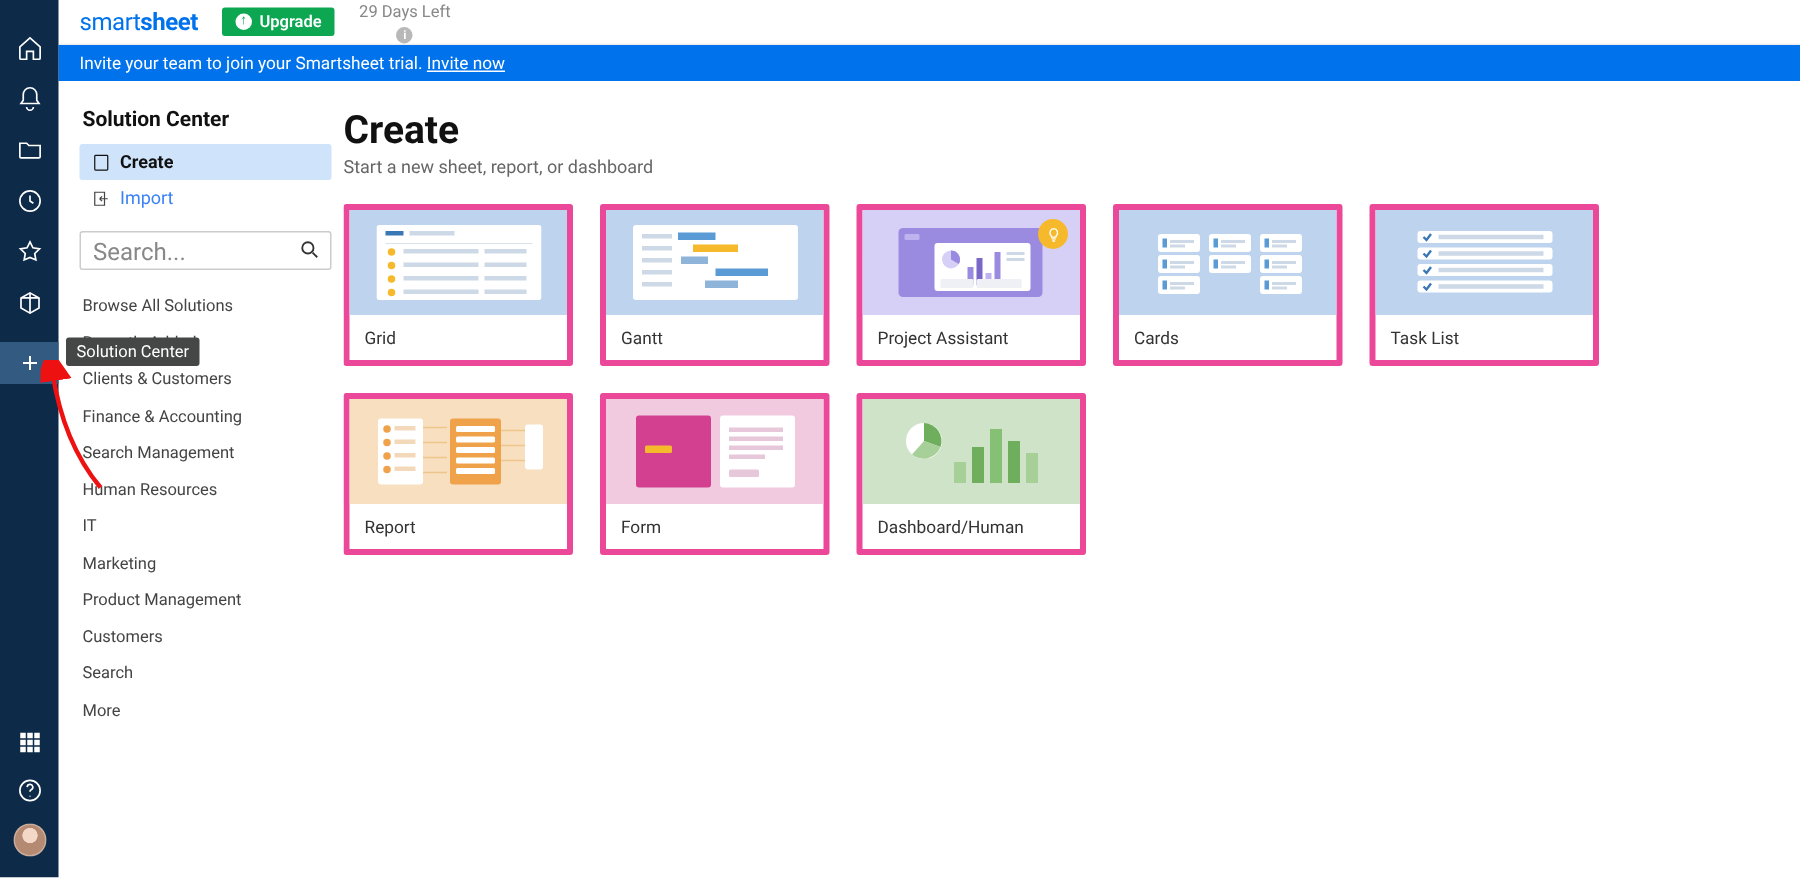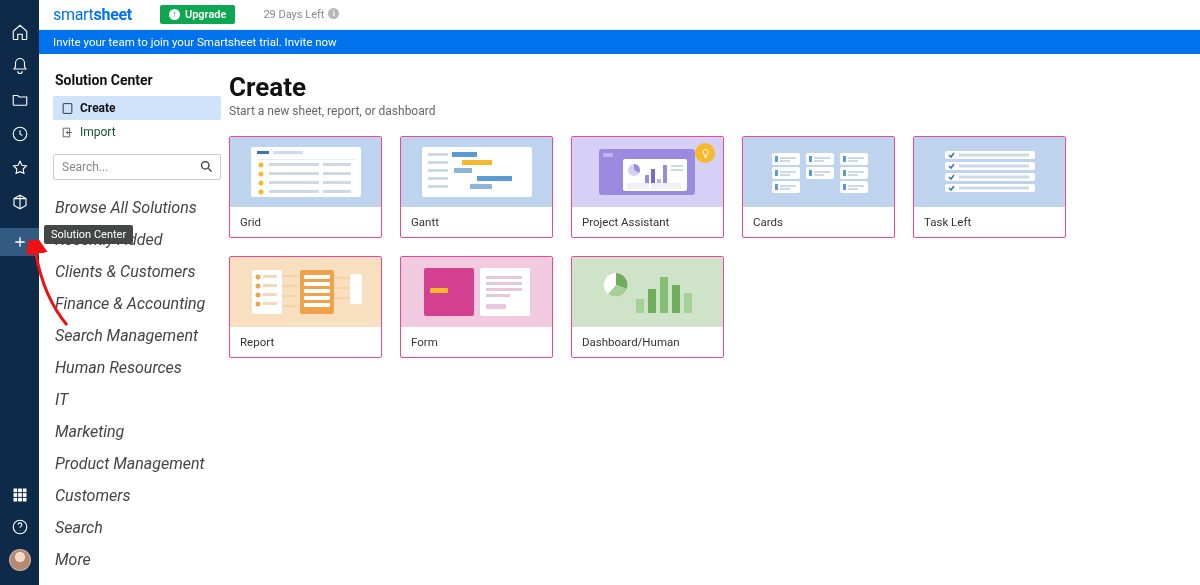--- a/index.html
+++ b/index.html
@@ -20,56 +20,56 @@
   
   .tooltip { position:absolute; left:44px; top:225px; background:#444746; color:#fff; font-size:11px; padding:3px 7px; border-radius:2px; white-space:nowrap; z-index:10; }
 
   
   .arrow { position:absolute; left:27px; top:240px; z-index:9; pointer-events:none;}
 
   
   .main { flex:1; display:flex; flex-direction:column; min-width:0; }
 
   
-  .topbar { height:30px; display:flex; align-items:center; padding:0 14px; gap:28px; border-bottom:1px solid #eee; }
+  .topbar { height:30px; display:flex; align-items:center; padding:0 14px; gap:16px; border-bottom:1px solid #eee; }
   .logo { font-size:16px; font-weight:400; color:#0073ec; letter-spacing:-0.3px; }
   .logo b { font-weight:700; }
   .upgrade-btn { background:#0ca750; color:#fff; font-size:11px; font-weight:600; padding:3px 9px; border-radius:2px; display:flex; align-items:center; gap:5px; cursor:pointer; }
   .upgrade-btn .circ { width:11px; height:11px; border-radius:50%; background:#fff; color:#0ca750; font-size:9px; line-height:11px; text-align:center; font-weight:900;}
-  .days-left { color:#888; font-size:11px; display:flex; gap:4px;}
+  .days-left { color:#888; font-size:11px; display:flex; align-items:center; gap:4px;flex-direction:column;}
   .days-left .info { width:11px; height:11px; border-radius:50%; background:#b8b8b8; color:#fff; font-size:8px; line-height:11px; text-align:center; font-weight:700;}
 
   
   .banner { background:#0073ec; color:#fff; font-size:11.5px; padding:5px 14px; }
-  .banner a { color:#fff; cursor:pointer; }
+  .banner a { color:#fff; text-decoration:underline; cursor:pointer; }
 
   
   .content { flex:1; display:flex; min-height:0; }
 
   
   .sidebar { width:190px; padding:18px 8px 18px 14px; }
   .sidebar h2 { font-size:14px; font-weight:700; color:#111; margin-bottom:8px; padding-left:2px;}
-  .side-item { display:flex; align-items:center; gap:6px; font-size:12px; color:#14532d; padding:5px 8px; border-radius:2px; cursor:pointer;}
+  .side-item { display:flex; align-items:center; gap:6px; font-size:12px; color:#3b82f6; padding:5px 8px; border-radius:2px; cursor:pointer;}
   .side-item.active { background:#cfe4fb; color:#111; font-weight:700;}
   .side-item svg { width:13px; height:13px; stroke:#444; fill:none; stroke-width:1.5;}
   .side-item.active svg { stroke:#111; }
   .search-wrap { margin:10px 0 12px; position:relative; }
-  .search-wrap input { width:100%; height:26px; border:1px solid #ccc; border-radius:2px; padding:0 26px 0 8px; font-size:12px; }
+  .search-wrap input { width:100%; height:26px; border:1px solid #ccc; border-radius:2px; padding:0 26px 0 8px; font-size:16px; }
   .search-wrap input::placeholder { color:#888; }
   .search-wrap .sicon { position:absolute; right:7px; top:5px; width:15px; height:15px;}
   .search-wrap .sicon svg { width:15px; height:15px; stroke:#333; fill:none; stroke-width:2;}
-  .cat { font-size:16px; color:#444; padding:4px 2px; cursor:pointer; line-height:1.5;font-style:italic;}
+  .cat { font-size:11px; color:#444; padding:4px 2px; cursor:pointer; line-height:1.5;}
 
   
   .page { flex:1; padding:18px 0 18px 0; overflow:auto;}
   .page h1 { font-size:26px; font-weight:700; color:#111; }
   .page .sub { font-size:12px; color:#666; margin-top:2px; }
 
   .cards { display:flex; flex-wrap:wrap; gap:18px; margin-top:18px; width: 940px;}
-  .card { width:153px; border:1px solid #ec4899; border-radius:2px; overflow:hidden; cursor:pointer; background:#fff;}
+  .card { width:153px; border:4px solid #ec4899; border-radius:2px; overflow:hidden; cursor:pointer; background:#fff;}
   .card .thumb { height:70px; display:flex; align-items:center; justify-content:center; }
   .card .label { font-size:11.5px; color:#333; padding:8px 10px; }
 
   
   .t-grid { background:#bed4ee; }
   .t-gantt { background:#bed4ee; }
   .t-assist { background:#d6d0f7; position:relative;}
   .t-cards { background:#bed4ee; }
   .t-task { background:#bed4ee; }
   .t-form { background:#f1cae0; }
@@ -355,21 +355,21 @@
                   <path d="M14 19l2 2 3-4" stroke="#3a78b5" stroke-width="1.6" fill="none"></path>
                   <rect x="24" y="17.5" width="70" height="3" fill="#cdd9e6"></rect>
                 <rect x="10" y="26" width="90" height="8" rx="2" fill="#fff"></rect>
                   <path d="M14 30l2 2 3-4" stroke="#3a78b5" stroke-width="1.6" fill="none"></path>
                   <rect x="24" y="28.5" width="70" height="3" fill="#cdd9e6"></rect>
                 <rect x="10" y="37" width="90" height="8" rx="2" fill="#fff"></rect>
                   <path d="M14 41l2 2 3-4" stroke="#3a78b5" stroke-width="1.6" fill="none"></path>
                   <rect x="24" y="39.5" width="70" height="3" fill="#cdd9e6"></rect>
               </svg>
             </div>
-            <div class="label">Task Left</div>
+            <div class="label">Task List</div>
           </div>
 
           <div class="card">
             <div class="thumb t-report">
               <svg width="120" height="56" viewBox="0 0 120 56">
                 <rect x="6" y="6" width="30" height="44" rx="2" fill="#fff"></rect>
                 <circle cx="12" cy="13" r="2.5" fill="#f0a24a"></circle>
                   <rect x="17" y="11" width="14" height="3" fill="#f3d9b9"></rect>
                 <circle cx="12" cy="22" r="2.5" fill="#f0a24a"></circle>
                   <rect x="17" y="20" width="14" height="3" fill="#f3d9b9"></rect>

